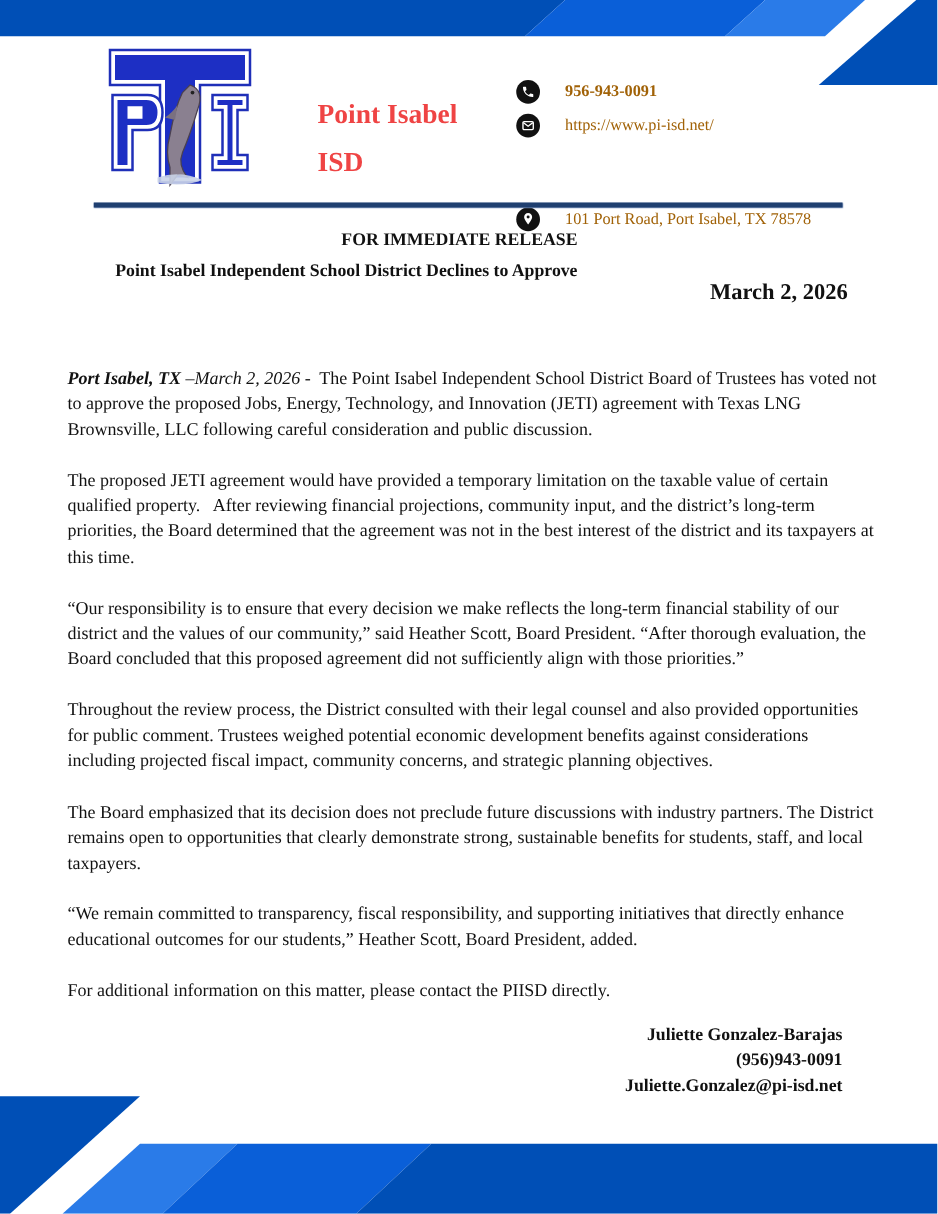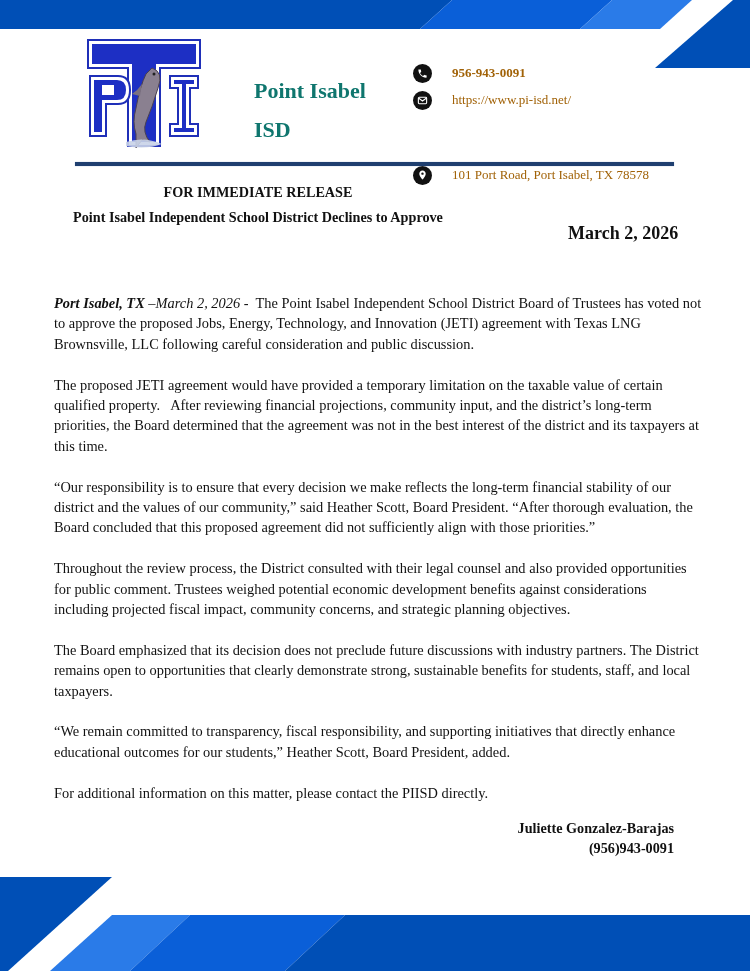--- a/index.html
+++ b/index.html
@@ -3,41 +3,41 @@
   <meta charset="utf-8">
   <style>
     html, body { margin: 0; padding: 0; background: #ffffff; }
     body {
       width: 750px; height: 971px; position: relative; overflow: hidden;
       font-family: "Liberation Serif", "DejaVu Serif", serif; color: #111;
     }
     .deco { position: absolute; left: 0; top: 0; pointer-events: none; }
     .logo { position: absolute; left: 86px; top: 38px; width: 116px; height: 114px; }
     .org-name {
-      position: absolute; left: 254px; font-weight: bold; font-size: 22px; color: #0f766e;
+      position: absolute; left: 254px; font-weight: bold; font-size: 22px; color: #ef4444;
       line-height: 26px; white-space: nowrap;
     }
     .org-line1 { top: 78px; }
     .org-line2 { top: 117px; }
     .contact-row { position: absolute; left: 413px; height: 20px; display: flex; align-items: center; }
     .contact-icon {
       width: 19px; height: 19px; border-radius: 50%; background: #111;
       display: flex; align-items: center; justify-content: center; flex: 0 0 19px;
     }
     .contact-text { margin-left: 20px; font-size: 13px; color: #a16207; white-space: nowrap; }
     .contact-text.bold { font-weight: bold; }
     .rule {
       position: absolute; left: 75px; top: 162px; width: 599px; height: 4px;
       background: #1f3f70; box-shadow: 0 0 1px #6a87b5;
     }
     .headline-block {
       position: absolute; left: 54px; top: 180px; width: 408px; text-align: center;
       font-weight: bold; font-size: 14.2px; line-height: 25px;
     }
-    .headline-line { display: block; white-space: nowrap; }
+    .headline-line { display: block; white-space: nowrap; text-align: right; }
     .release-date {
       position: absolute; left: 568px; top: 223px; font-weight: bold; font-size: 18px;
       white-space: nowrap;
     }
     .body {
       position: absolute; left: 54px; top: 293px; width: 650px;
       font-size: 14.4px; line-height: 20.4px;
     }
     .para { margin: 0 0 20.4px 0; }
     .dateline-place { font-weight: bold; font-style: italic; }
@@ -128,20 +128,21 @@
   <p class="para">“Our responsibility is to ensure that every decision we make reflects the long-term financial stability of our district and the values of our community,” said Heather Scott, Board President. “After thorough evaluation, the Board concluded that this proposed agreement did not sufficiently align with those priorities.”</p>
   <p class="para">Throughout the review process, the District consulted with their legal counsel and also provided opportunities for public comment. Trustees weighed potential economic development benefits against considerations including projected fiscal impact, community concerns, and strategic planning objectives.</p>
   <p class="para">The Board emphasized that its decision does not preclude future discussions with industry partners. The District remains open to opportunities that clearly demonstrate strong, sustainable benefits for students, staff, and local taxpayers.</p>
   <p class="para">“We remain committed to transparency, fiscal responsibility, and supporting initiatives that directly enhance educational outcomes for our students,” Heather Scott, Board President, added.</p>
   <p class="para">For additional information on this matter, please contact the PIISD directly.</p>
 </div>
 
 <div class="signature">
   <span class="sig-line">Juliette Gonzalez-Barajas</span>
   <span class="sig-line">(956)943-0091</span>
+  <span class="sig-line">Juliette.Gonzalez@pi-isd.net</span>
 </div>
 
 <svg class="deco" style="top:870px;" width="750" height="101" viewBox="0 870 750 101">
   <polygon points="0,877 112,877 8,971 0,971" fill="#004fb6"></polygon>
   <polygon points="112,915 190,915 130,971 50,971" fill="#2a7be8"></polygon>
   <polygon points="190,915 345,915 285,971 130,971" fill="#0a5fd8"></polygon>
   <polygon points="345,915 750,915 750,971 285,971" fill="#004fb6"></polygon>
 </svg>
 
 </body></html>

